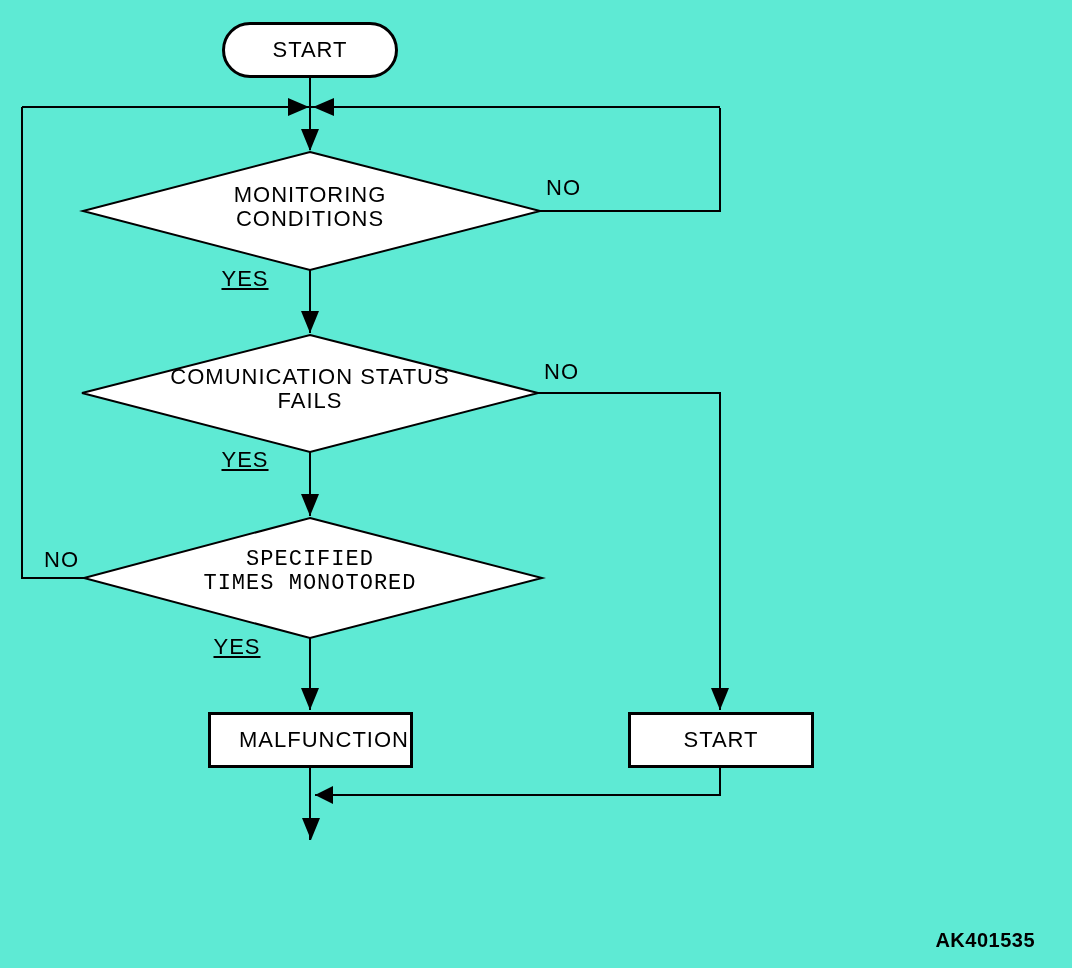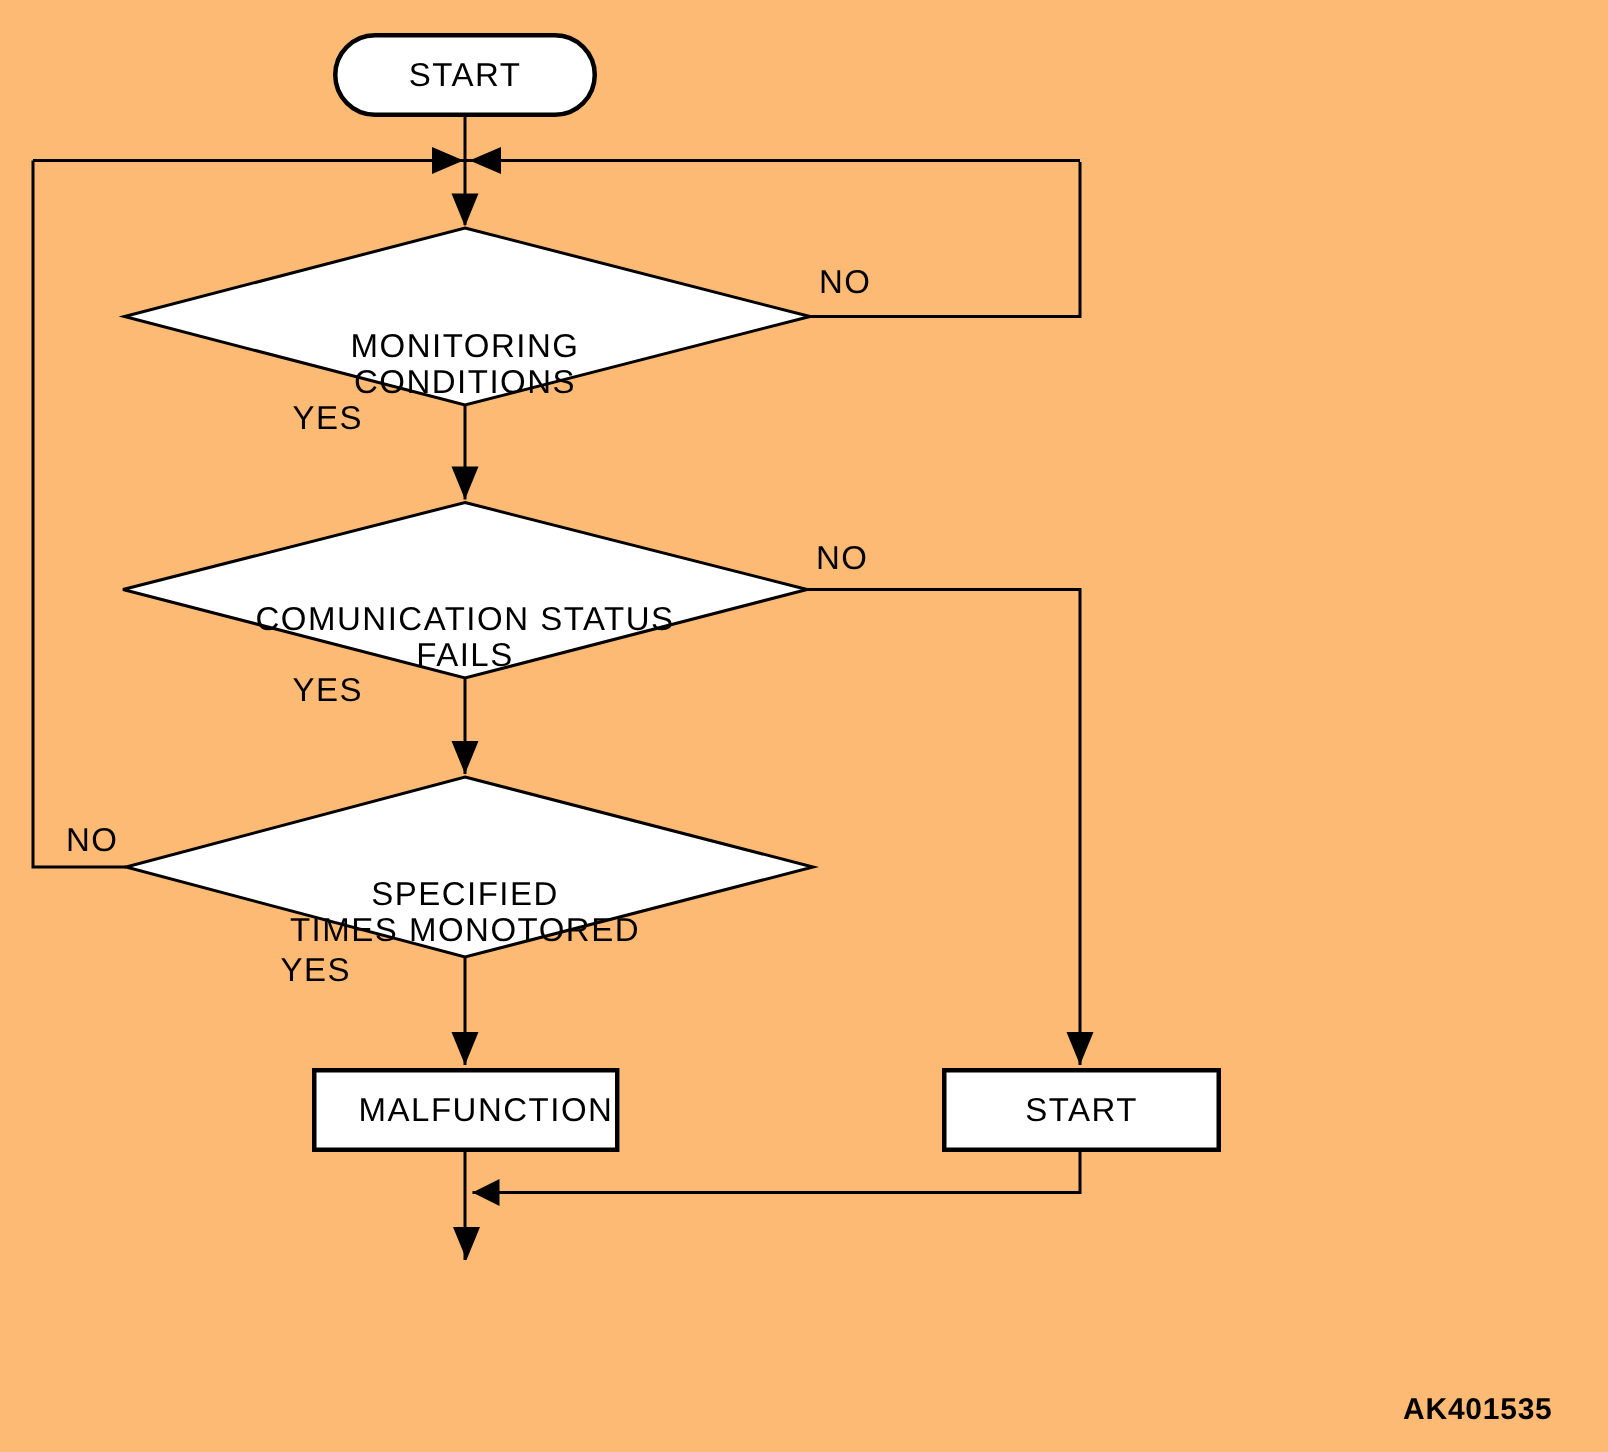--- a/index.html
+++ b/index.html
@@ -1,20 +1,20 @@
 <!DOCTYPE html>
 <html><head>
 <meta charset="utf-8">
 <style>
   html, body { margin: 0; padding: 0; background: #ffffff; }
   .canvas {
     position: relative;
     width: 1072px;
     height: 968px;
-    background: #fdba74;
+    background: #5eead4;
     font-family: "Liberation Sans", "DejaVu Sans", sans-serif;
     color: #000000;
     overflow: hidden;
   }
   .wires {
     position: absolute;
     left: 0; top: 0;
     width: 1072px; height: 968px;
   }
   .node {
@@ -32,23 +32,22 @@
   .terminator { border-radius: 28px; }
   .lbl {
     position: absolute;
     font-size: 22px;
     letter-spacing: 1px;
     line-height: 24px;
   }
   .diamond-lbl {
     text-align: center;
     white-space: pre-line;
-    margin-top: 36px;
   }
-  .right-align { text-align: left; }
+  .right-align { text-align: center; text-decoration: underline; }
   .fig-code {
     position: absolute;
     font-size: 20px;
     font-weight: bold;
     letter-spacing: 0.5px;
     text-align: right;
   }
 </style>
 </head>
 <body>
@@ -92,21 +91,21 @@
 
   <div class="node" style="left:628px; top:712px; width:186px; height:56px;">START</div>
 
 
   <div class="lbl diamond-lbl" style="left:110px; top:183px; width:400px;">MONITORING
 CONDITIONS</div>
 
   <div class="lbl diamond-lbl" style="left:110px; top:365px; width:400px;">COMUNICATION STATUS
 FAILS</div>
 
-  <div class="lbl diamond-lbl" style="left:110px; top:548px; width:400px;">SPECIFIED
+  <div class="lbl diamond-lbl" style="left:110px; top:548px; width:400px;font-family:Liberation Mono, monospace;">SPECIFIED
 TIMES MONOTORED</div>
 
   <div class="lbl right-align" style="left:195px; top:267px; width:100px;">YES</div>
   <div class="lbl" style="left:546px; top:176px;">NO</div>
 
   <div class="lbl right-align" style="left:195px; top:448px; width:100px;">YES</div>
   <div class="lbl" style="left:544px; top:360px;">NO</div>
 
   <div class="lbl right-align" style="left:187px; top:635px; width:100px;">YES</div>
   <div class="lbl" style="left:44px; top:548px;">NO</div>

